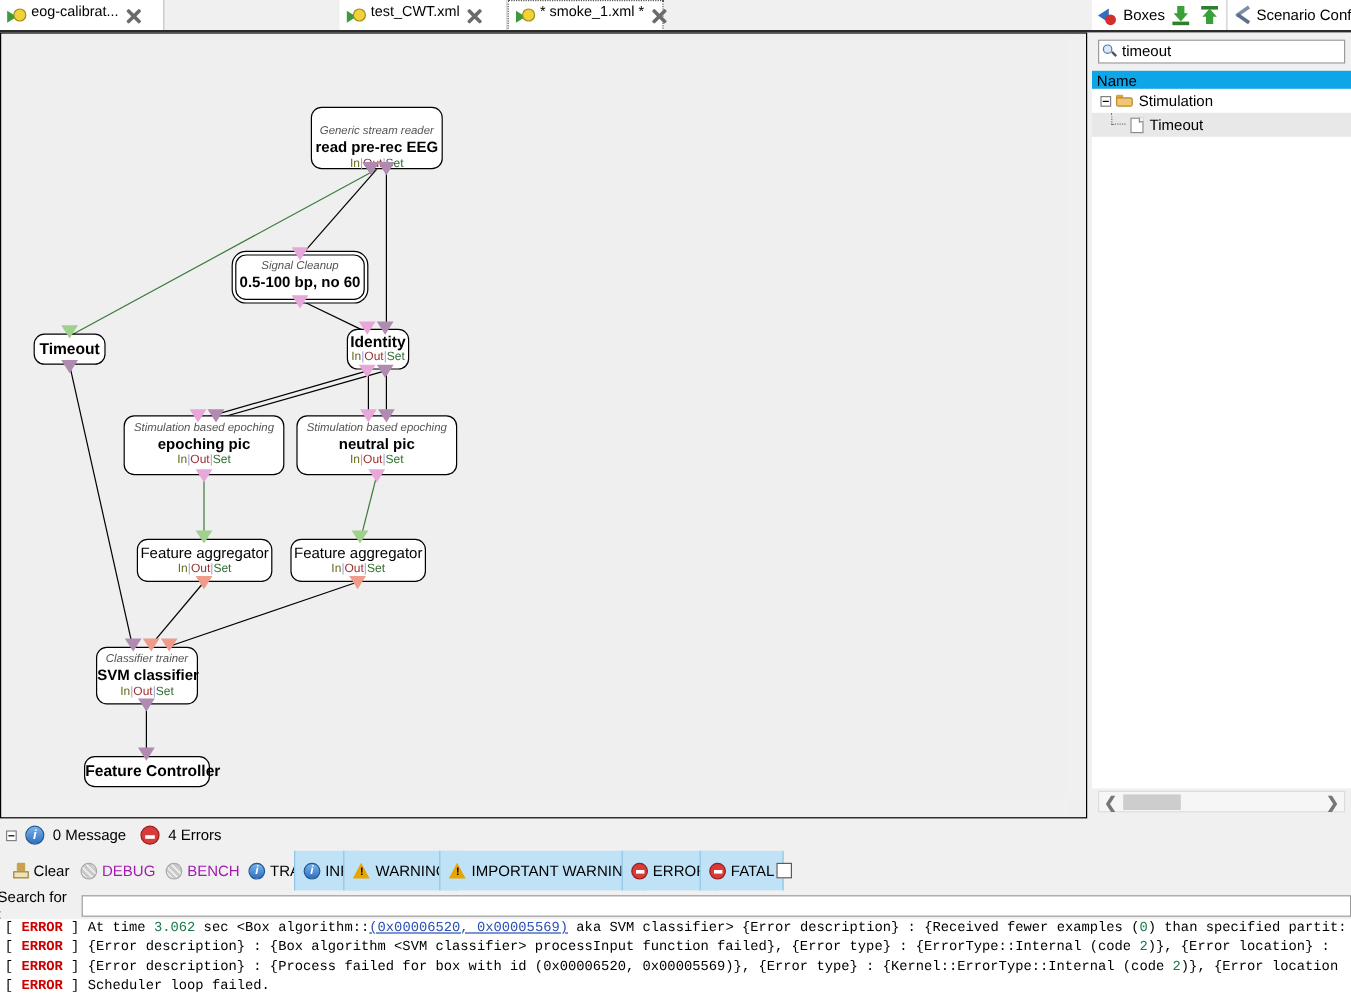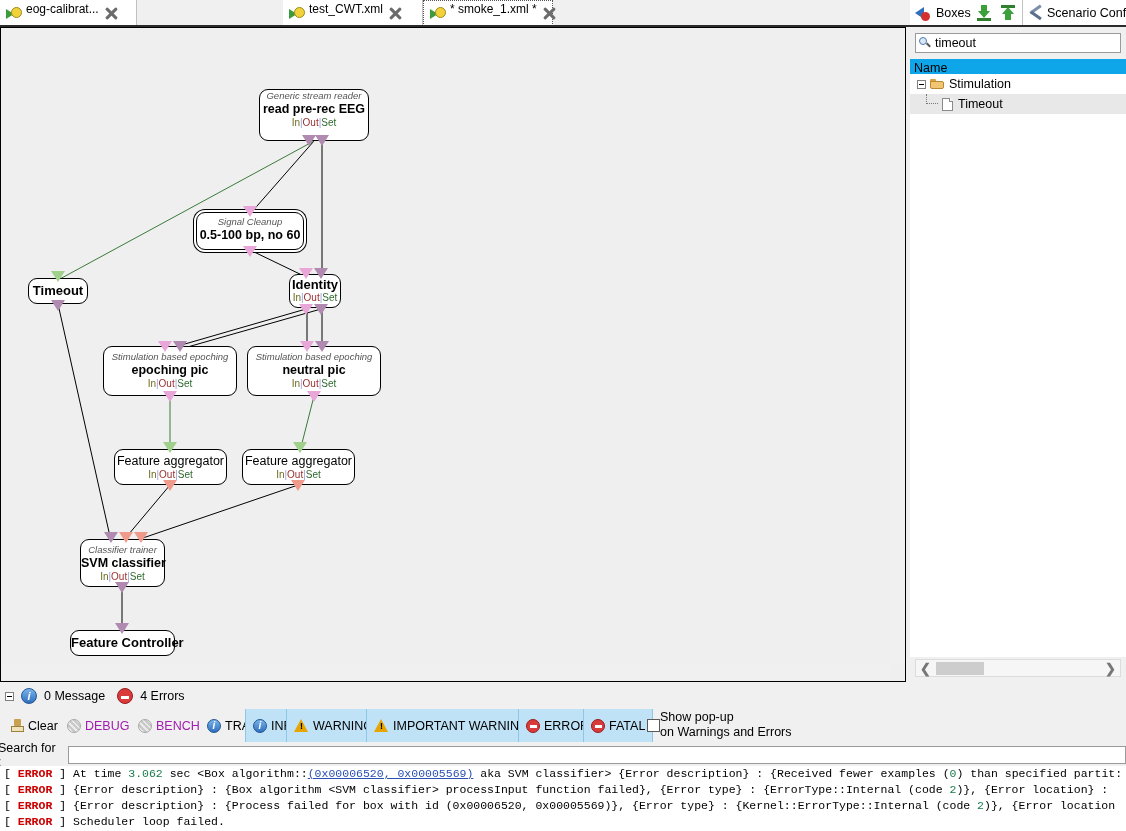--- a/index.html
+++ b/index.html
@@ -232,21 +232,21 @@
 
         <path d="M 57,276 L 110,513" stroke="#000" fill="none" stroke-width="1"></path>
 
         <path d="M 169,457 L 122,513" stroke="#000" fill="none" stroke-width="1"></path>
 
         <path d="M 297,457 L 136,512" stroke="#000" fill="none" stroke-width="1"></path>
 
         <path d="M 121,559 L 121,604" stroke="#000" fill="none" stroke-width="1"></path>
       </svg>
 
-      <div class="box" style="left:258px;top:61px;width:110px;height:52px;padding-top:0;">
+      <div class="box" style="left:258px;top:61px;width:110px;height:52px;padding-top:14px;">
         <div class="subttl">Generic stream reader</div>
         <div class="ttl">read pre-rec EEG</div>
         <div class="ios"><span class="i">In</span><span class="sep">|</span><span class="o">Out</span><span class="sep">|</span><span class="s">Set</span></div>
       </div>
       <div class="port mauve" style="left:301px;top:107px;"></div>
       <div class="port mauve" style="left:314px;top:107px;"></div>
 
       <div class="box dbl" style="left:195px;top:184px;width:108px;height:38px;padding-top:3px;">
         <div class="subttl">Signal Cleanup</div>
         <div class="ttl">0.5-100 bp, no 60</div>
@@ -418,24 +418,20 @@
       <span class="lbl">ERROR</span>
     </div>
     <div class="ltbtn on" style="left:583px;">
       <span class="errsm"></span>
       <span class="lbl">FATAL</span>
     </div>
     <div class="ltbtn" style="left:640px;">
       <span class="chk"></span>
     </div>
   </div>
-  <div class="popuplbl">
-    <div>Show pop-up</div>
-    <div>on Warnings and Errors</div>
-  </div>
 
   <div class="searchrow">
     <span class="lbl">Search for :</span>
     <input class="inp" value="" style="">
   </div>
 
   <div class="logarea">
     <div class="logline">
       <span class="br">[ </span><span class="lv">ERROR</span><span class="br"> ] </span><span>At time </span><span class="num">3.062</span><span> sec &lt;Box algorithm::</span><span class="lnk">(0x00006520, 0x00005569)</span><span> aka SVM classifier&gt; {Error description} : {Received fewer examples (</span><span class="num">0</span><span>) than specified partit:</span>
     </div>

